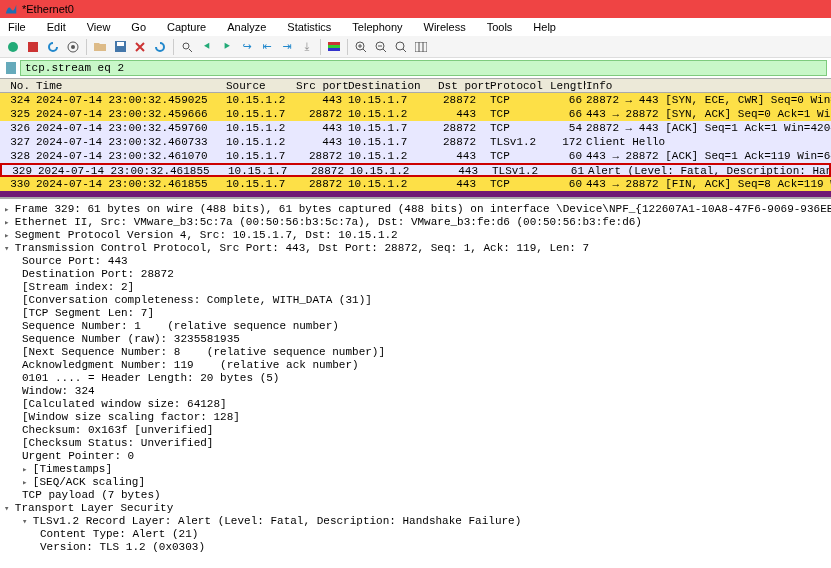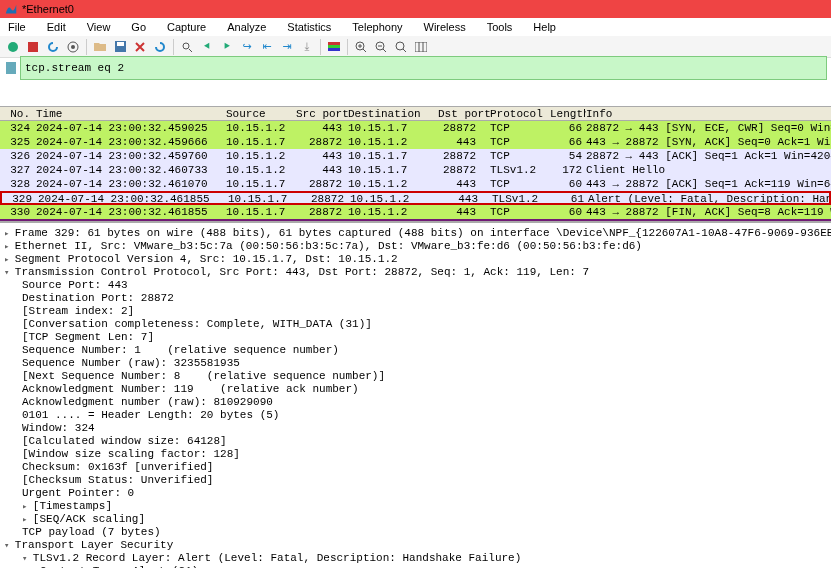--- a/index.html
+++ b/index.html
@@ -54,48 +54,47 @@
     background: #fff;
   }
   .filter-icon { width:14px; height:14px; margin-right:2px; }
   .filter-input {
     flex:1;
     border:1px solid #7ecb7e;
     background:#c8f7c8;
     font-family: "Consolas","Courier New",monospace;
     font-size:11px;
     padding:1px 4px;
-    height:24px;
+    height:16px;
   }
   .packet-list {
     border-top:1px solid #aaa;
-    border-bottom:2px solid #701a75;
+    border-bottom:6px solid #701a75;
     font-family: "Consolas","Courier New",monospace;
     font-size:11px;
-    margin-top:28px;
   }
   .pl-header, .pl-row {
     display:flex;
     height:14px;
     line-height:14px;
     white-space:nowrap;
   }
   .pl-header { background:#ece9d8; border-bottom:1px solid #aaa; color:#000; }
   .pl-header span, .pl-row span { overflow:hidden; }
   .col-no    { width:36px;  text-align:right; padding-right:6px;}
   .col-time  { width:190px; }
   .col-src   { width:70px; }
   .col-sport { width:52px; text-align:right; padding-right:6px;}
   .col-dst   { width:90px; }
   .col-dport { width:52px; text-align:right; padding-right:14px;}
   .col-proto { width:60px; }
   .col-len   { width:36px; text-align:right; padding-right:4px;}
   .col-info  { flex:1; }
   .row-light { background:#e8e8ff; }
-  .row-sel   { background:#bef264;font-family:Liberation Mono, monospace; }
+  .row-sel   { background:#fde047;font-family:Liberation Mono, monospace; }
   .row-hl    { border:2px solid #c00; height:14px; line-height:12px; }
   .details {
     font-family:"Consolas","Courier New",monospace;
     font-size:11px;
     padding:4px 4px;
     overflow:hidden;
     border-top:2px solid #aaa;
   }
   .details .line { white-space:pre; height:13px; line-height:13px; }
   .caret::before { content:"▸ "; color:#666; font-size:9px;}
@@ -327,21 +326,20 @@
   <div id="tcp-lines">
       <div class="line ind1">Source Port: 443</div>
       <div class="line ind1">Destination Port: 28872</div>
       <div class="line ind1">[Stream index: 2]</div>
       <div class="line ind1">[Conversation completeness: Complete, WITH_DATA (31)]</div>
       <div class="line ind1">[TCP Segment Len: 7]</div>
       <div class="line ind1">Sequence Number: 1    (relative sequence number)</div>
       <div class="line ind1">Sequence Number (raw): 3235581935</div>
       <div class="line ind1">[Next Sequence Number: 8    (relative sequence number)]</div>
       <div class="line ind1">Acknowledgment Number: 119    (relative ack number)</div>
-      <div class="line ind1">Acknowledgment number (raw): 810929090</div>
       <div class="line ind1">0101 .... = Header Length: 20 bytes (5)</div>
     </div>
   <div id="tcp-lines2">
       <div class="line ind1">Window: 324</div>
       <div class="line ind1">[Calculated window size: 64128]</div>
       <div class="line ind1">[Window size scaling factor: 128]</div>
       <div class="line ind1">Checksum: 0x163f [unverified]</div>
       <div class="line ind1">[Checksum Status: Unverified]</div>
       <div class="line ind1">Urgent Pointer: 0</div>
     </div>

